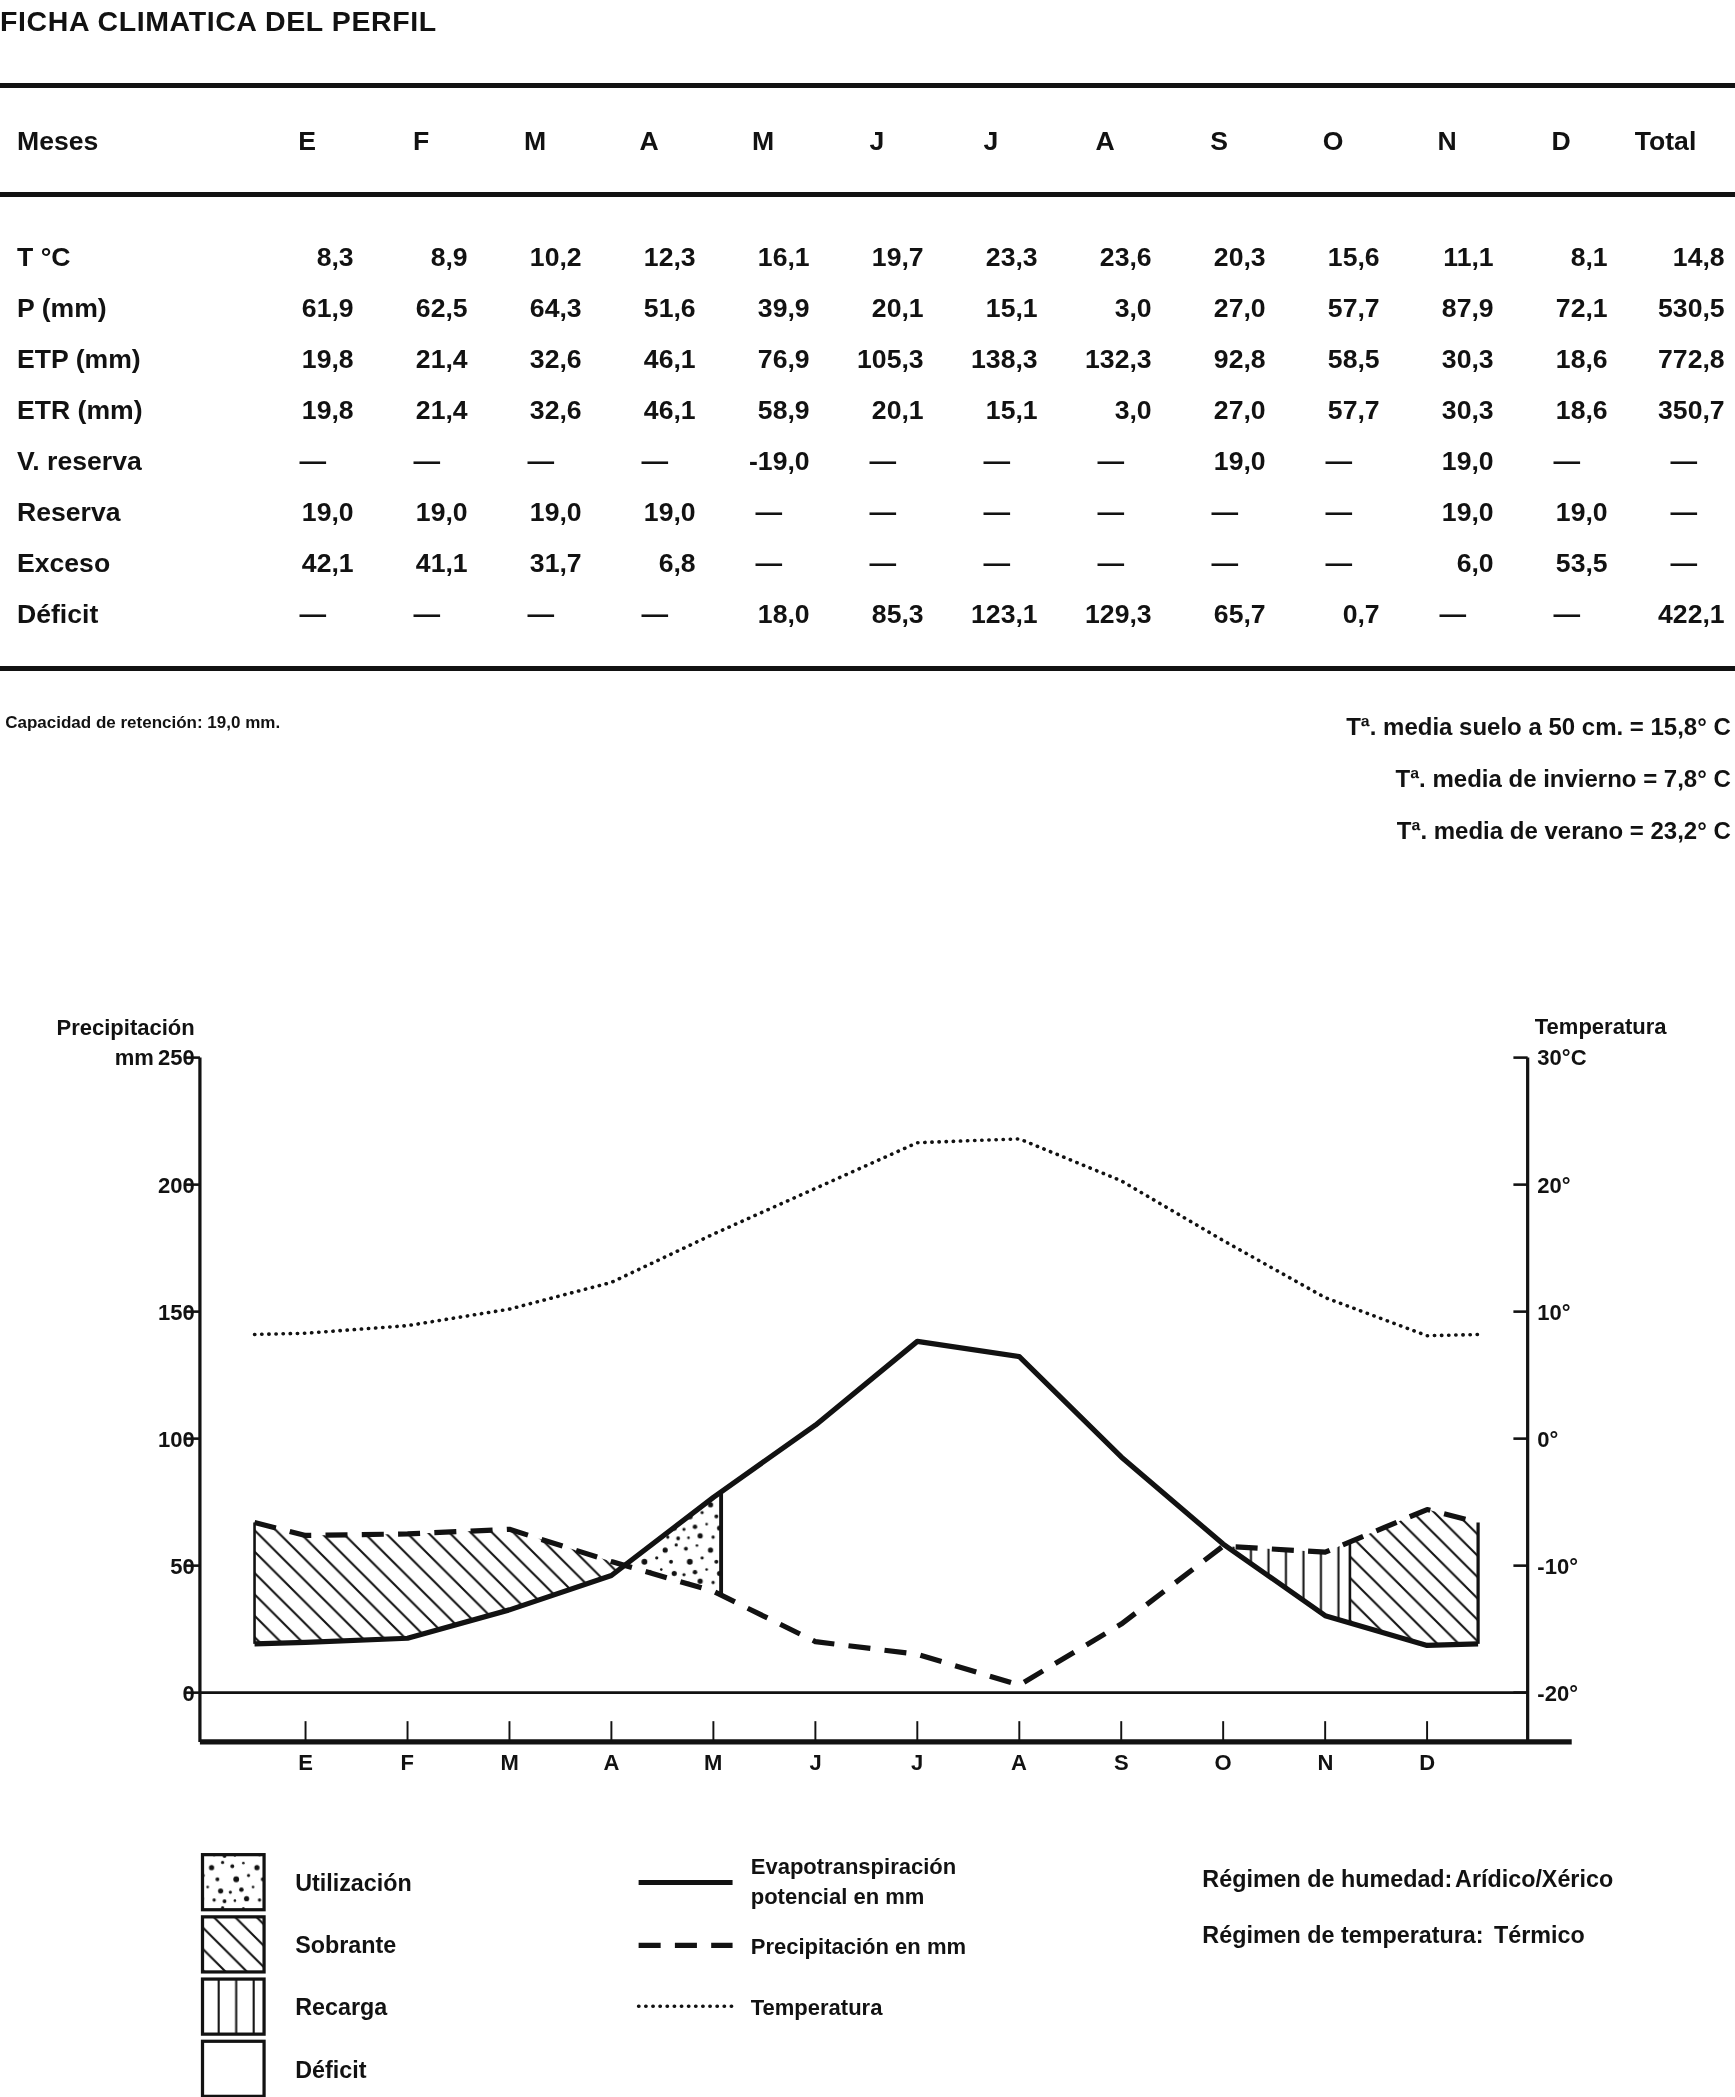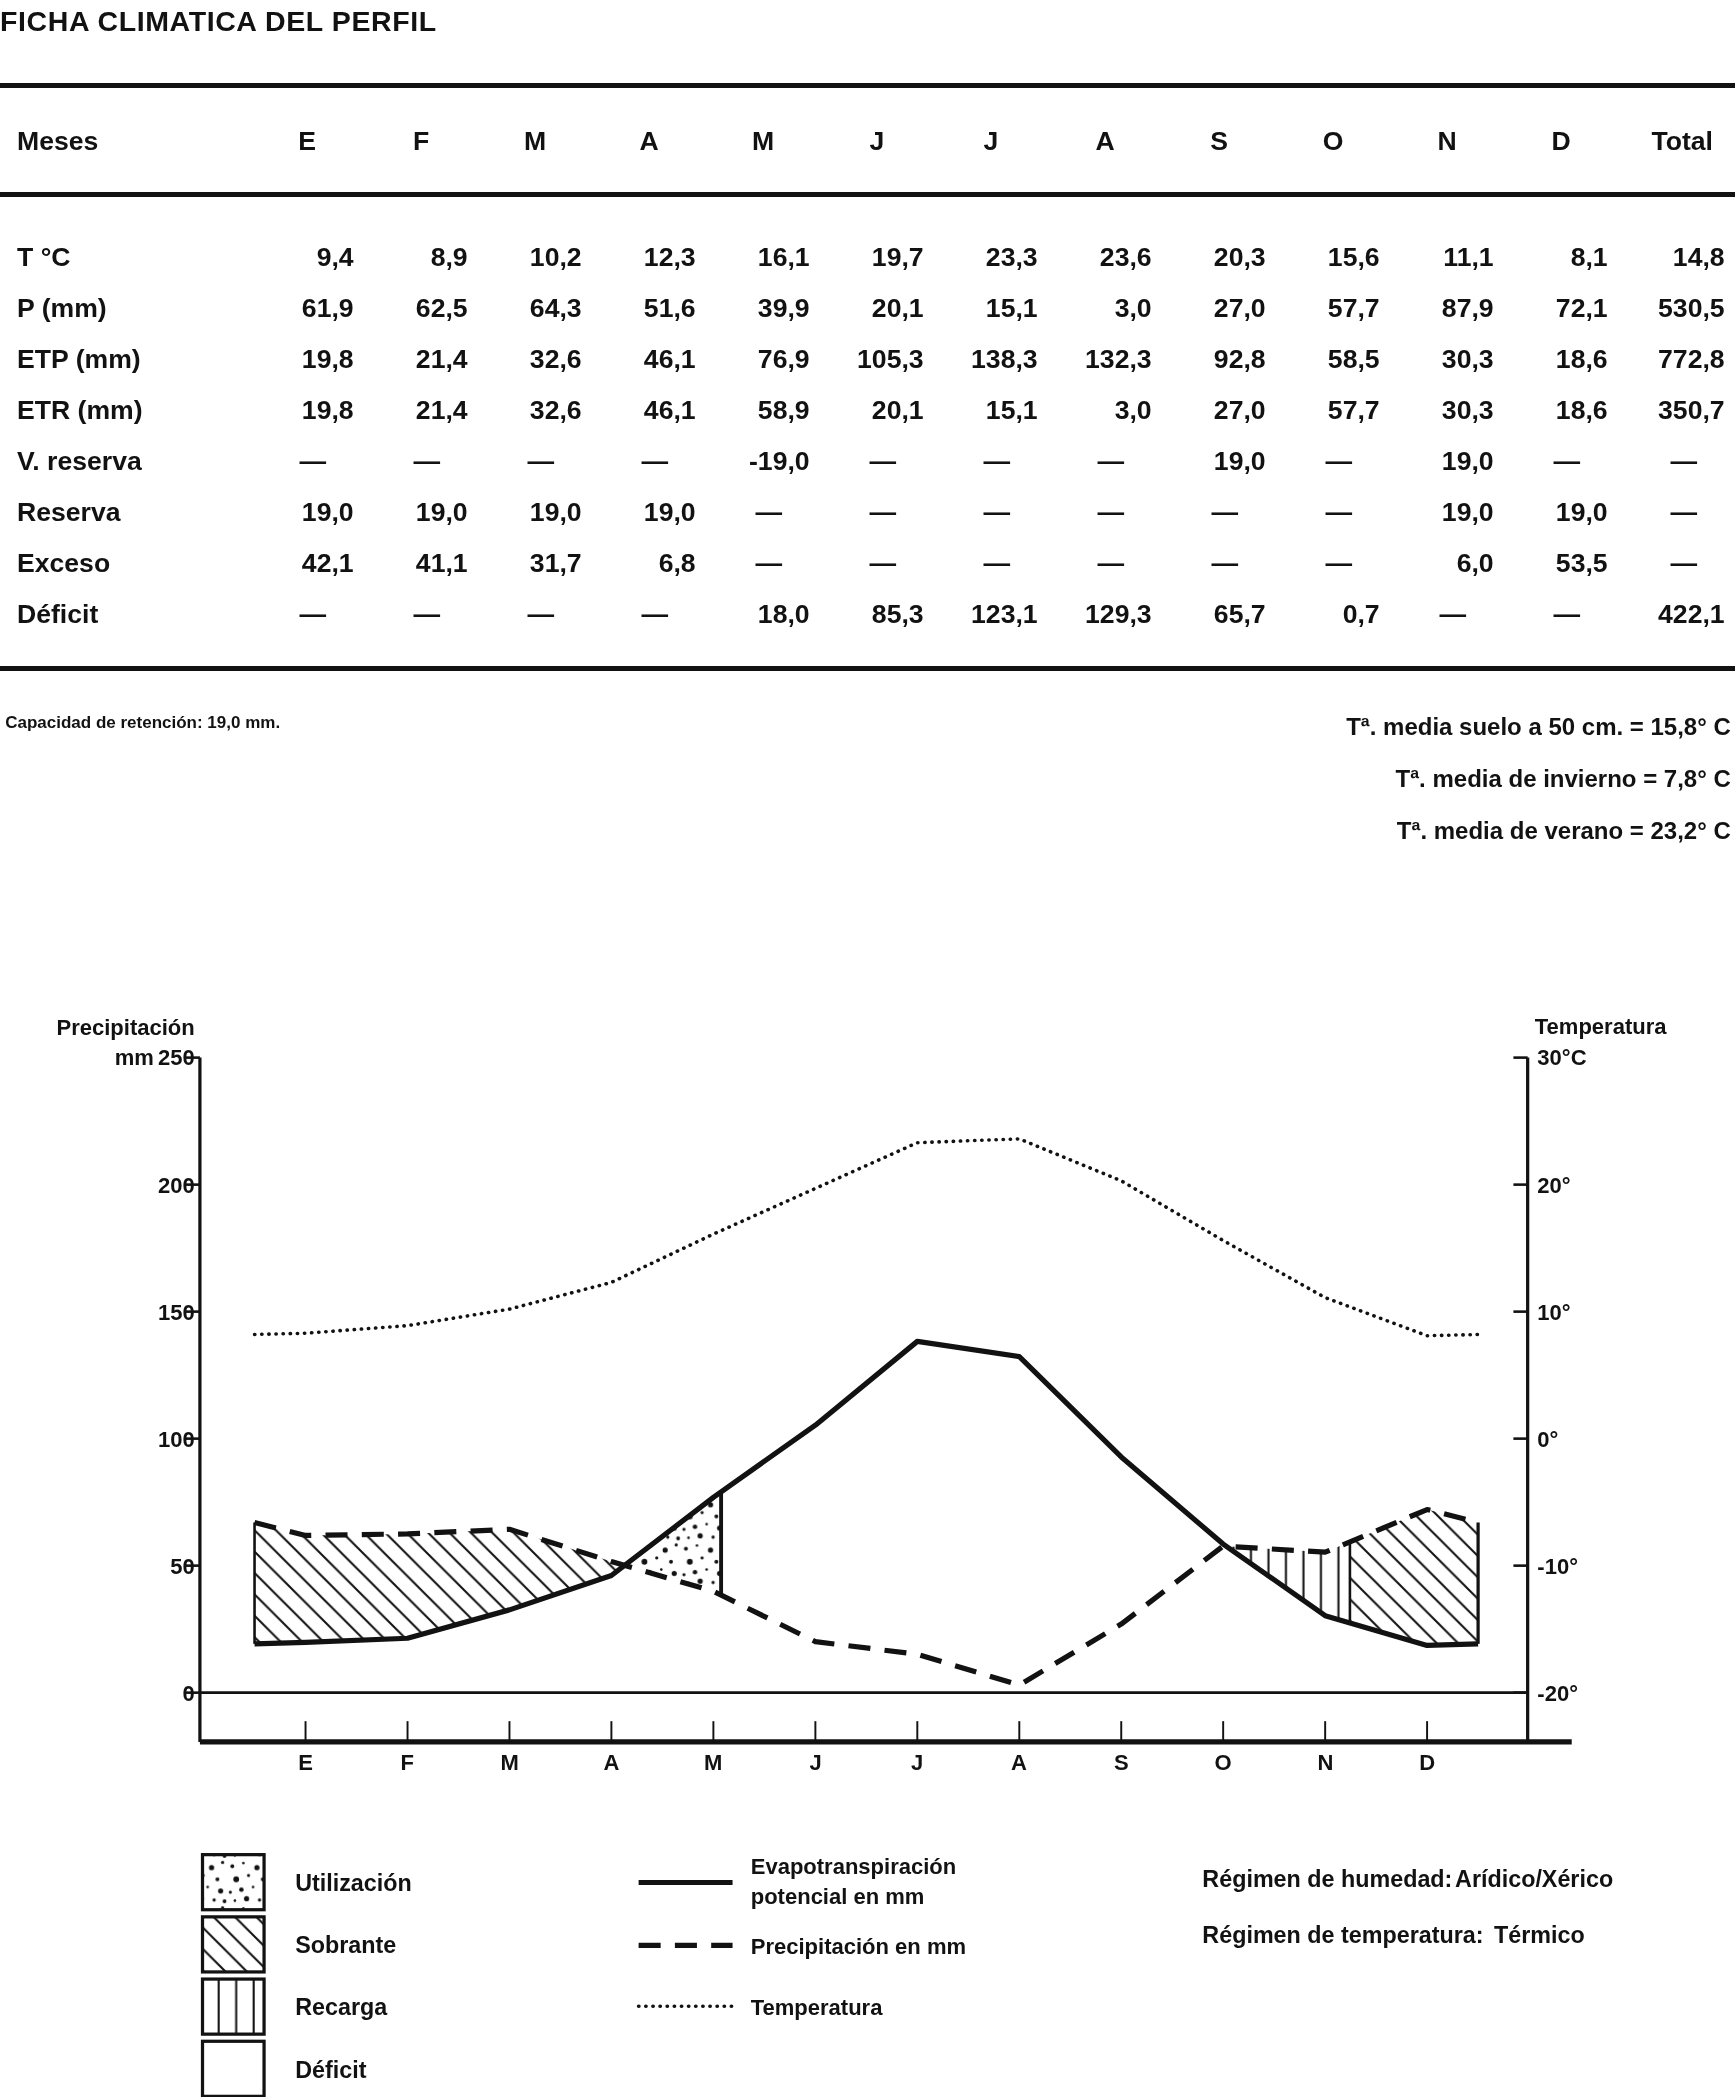--- a/index.html
+++ b/index.html
@@ -10,21 +10,21 @@
   #page-title{position:absolute;top:5.2px;left:0;width:100%;
               font-size:28.5px;letter-spacing:0.6px}
   #t-head{position:absolute;top:118px;left:0;width:1736px;display:grid;
           grid-template-columns:250px repeat(12,114px) 117px;height:47px;
           align-items:center;font-size:26.6px}
   #t-body{position:absolute;top:232px;left:0;width:1404px}
   .trow{display:grid;grid-template-columns:250px repeat(12,114px) 117px;
         height:51px;align-items:center;font-size:26.6px}
   .h-label,.r-label{text-align:left;padding-left:17px}
   .h-month{text-align:center}
-  .h-total{text-align:right;padding-right:22px}
+  .h-total{text-align:center;padding-right:22px}
   .r-num{text-align:right;padding-right:10.4px;white-space:nowrap}
   .r-num.dash{padding-right:38px}
   #capacity-note{position:absolute;top:713px;left:5.2px;font-size:17px}
   .right-note{position:absolute;right:5.2px;font-size:24px;text-align:center}
   #note-suelo{top:713px}
   #note-invierno{top:765px}
   #note-verano{top:817px}
   #chart-wrap{position:absolute;top:998px;left:0;width:1504px;height:1099px}
   #chart-svg{width:1736px;height:1099px;display:block}
   #chart-svg text{font-weight:bold;fill:#121212;font-family:"Liberation Sans",sans-serif}
@@ -56,21 +56,21 @@
     <div class="cell h-month">N</div>
     <div class="cell h-month">D</div>
     <div class="cell h-total">Total</div>
   </div>
 
 <div class="rule" style="top:192px"></div>
 
 <div id="t-body">
     <div class="trow">
       <div class="r-label">T °C</div>
-      <div class="r-num">9,4</div>
+      <div class="r-num">8,3</div>
       <div class="r-num">8,9</div>
       <div class="r-num">10,2</div>
       <div class="r-num">12,3</div>
       <div class="r-num">16,1</div>
       <div class="r-num">19,7</div>
       <div class="r-num">23,3</div>
       <div class="r-num">23,6</div>
       <div class="r-num">20,3</div>
       <div class="r-num">15,6</div>
       <div class="r-num">11,1</div>

